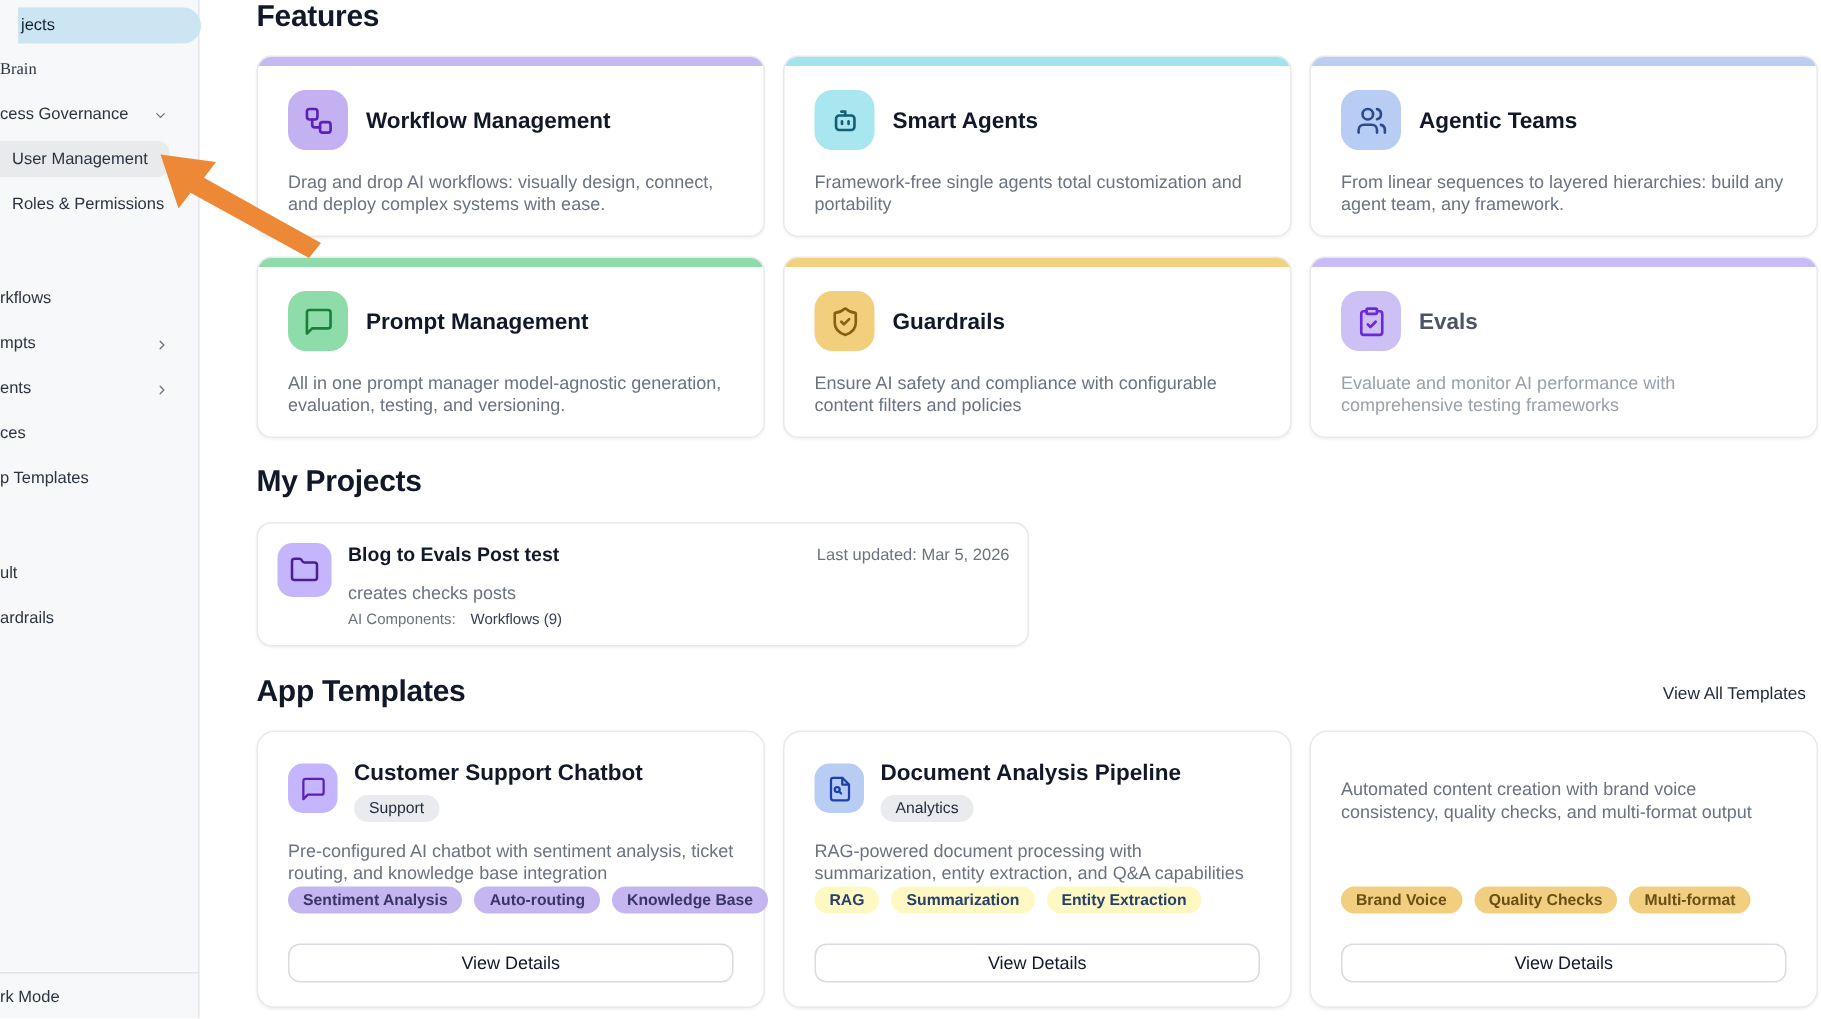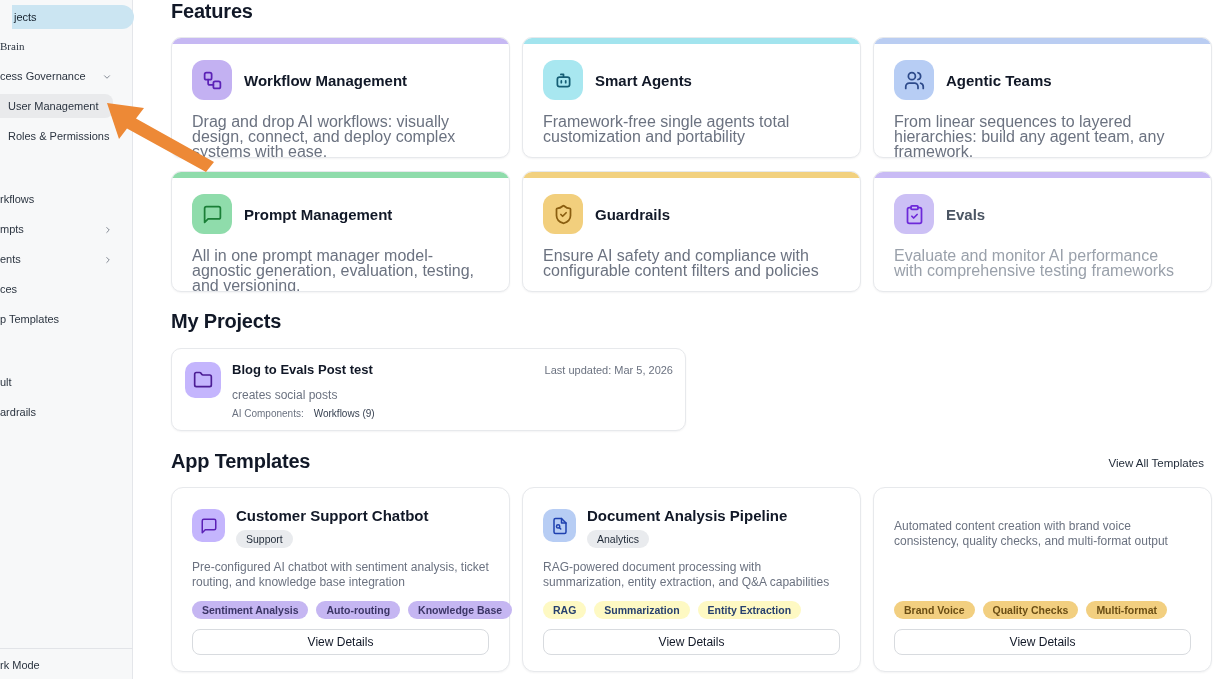--- a/index.html
+++ b/index.html
@@ -28,21 +28,21 @@
 
   
   .fcard { position:relative; height:121px; background:#fff; border:1px solid #e7e9ec;
            border-radius:10px; overflow:hidden; box-shadow:0 1px 2px rgba(16,24,40,.05); }
   .fbar { height:6px; }
   .fbody { padding:12px 20px 0 20px; }
   .fhead { display:flex; align-items:center; gap:12px; margin-top:4px; }
   .ficon { width:40px; height:40px; border-radius:12px; display:flex; align-items:center; justify-content:center; flex:0 0 auto; }
   .ficon svg { width:21px; height:21px; stroke-width:2; fill:none; stroke-linecap:round; stroke-linejoin:round; }
   .ftitle { font-size:15px; font-weight:700; color:#111827; }
-  .fdesc { margin-top:14px; font-size:16px; line-height:15px; color:#6b7280; max-width:302px; }
+  .fdesc { margin-top:14px; font-size:12px; line-height:15px; color:#6b7280; max-width:302px; }
   .muted .ftitle { color:#4b5563; }
   .muted .fdesc { color:#9aa1ab; }
 
   .c-purple .fbar { background:#c6b8f3; }  .c-purple .ficon { background:#c3b1f2; color:#5b21b6; }
   .c-cyan   .fbar { background:#a2e4ee; }  .c-cyan   .ficon { background:#a8e7f0; color:#155e75; }
   .c-blue   .fbar { background:#bacdf2; }  .c-blue   .ficon { background:#b7cdf4; color:#2d4a8a; }
   .c-green  .fbar { background:#8fdcab; }  .c-green  .ficon { background:#8fdcab; color:#1a7f37; }
   .c-amber  .fbar { background:#f2d17f; }  .c-amber  .ficon { background:#f2cf7d; color:#8a5e10; }
   .c-violet .fbar { background:#c9bbf5; }  .c-violet .ficon { background:#ccc0f5; color:#6d28d9; }
 
@@ -65,21 +65,21 @@
   .thead { display:flex; gap:11px; }
   .ticon { width:33px; height:33px; border-radius:10px; display:flex; align-items:center; justify-content:center; flex:0 0 auto; margin-top:2px; }
   .ticon svg { width:18px; height:18px; stroke-width:2; fill:none; stroke-linecap:round; stroke-linejoin:round; }
   .t-purple { background:#c4b5fd; color:#5b21b6; }
   .t-blue   { background:#b7cdf4; color:#1e40af; }
   .t-amber  { background:#f2cf7d; color:#8a5e10; }
   .ttitle { font-size:15px; font-weight:700; color:#111827; }
   .badge { display:inline-block; margin-top:6px; background:#e9ebee; border-radius:999px;
            padding:3px 10px; font-size:10.5px; font-weight:500; color:#1f2937; }
   .tdesc { margin-top:12px; font-size:12px; line-height:15px; color:#6b7280; max-width:302px; }
-  .tags { position:absolute; left:20px; top:113px; display:flex; gap:8px;justify-content:space-between; }
+  .tags { position:absolute; left:20px; top:103px; display:flex; gap:8px;justify-content:space-between; }
   .tag { border-radius:999px; padding:3px 10px; font-size:10.5px; font-weight:600; white-space:nowrap; }
   .tag-purple { background:#c5b6f2; color:#3b3566; }
   .tag-blue   { background:#fef9c3; color:#27406e; }
   .tag-amber  { background:#f2cf80; color:#6b4e14; }
   .btn { position:absolute; left:20px; right:20px; bottom:16px; height:26px; background:#fff;
          border:1px solid #d8dbdf; border-radius:8px; font-family:"Liberation Sans",sans-serif;
          font-size:12px; font-weight:500; color:#111827; display:flex; align-items:center; justify-content:center; cursor:pointer; }
 </style>
 </head>
 <body>
@@ -250,21 +250,21 @@
 <div class="h2" style="left:171px; top:310px;">My Projects</div>
 
 <div class="pcard">
   <div class="picon">
     <svg viewBox="0 0 24 24" stroke="currentColor">
         <path d="M20 20a2 2 0 0 0 2-2V8a2 2 0 0 0-2-2h-7.9a2 2 0 0 1-1.69-.9L9.6 3.9A2 2 0 0 0 7.93 3H4a2 2 0 0 0-2 2v13a2 2 0 0 0 2 2Z"></path>
       </svg>
   </div>
   <div class="ptitle">Blog to Evals Post test</div>
   <div class="pupdated">Last updated: Mar 5, 2026</div>
-  <div class="pdesc">creates social posts</div>
+  <div class="pdesc">creates checks posts</div>
   <div class="pmeta">
     <span>AI Components:</span><b>Workflows (9)</b>
   </div>
 </div>
 
 <div class="h2" style="left:171px; top:450px;">App Templates</div>
 <div class="view-all">View All Templates</div>
 
 <div class="grid" style="top:487px;">
 

